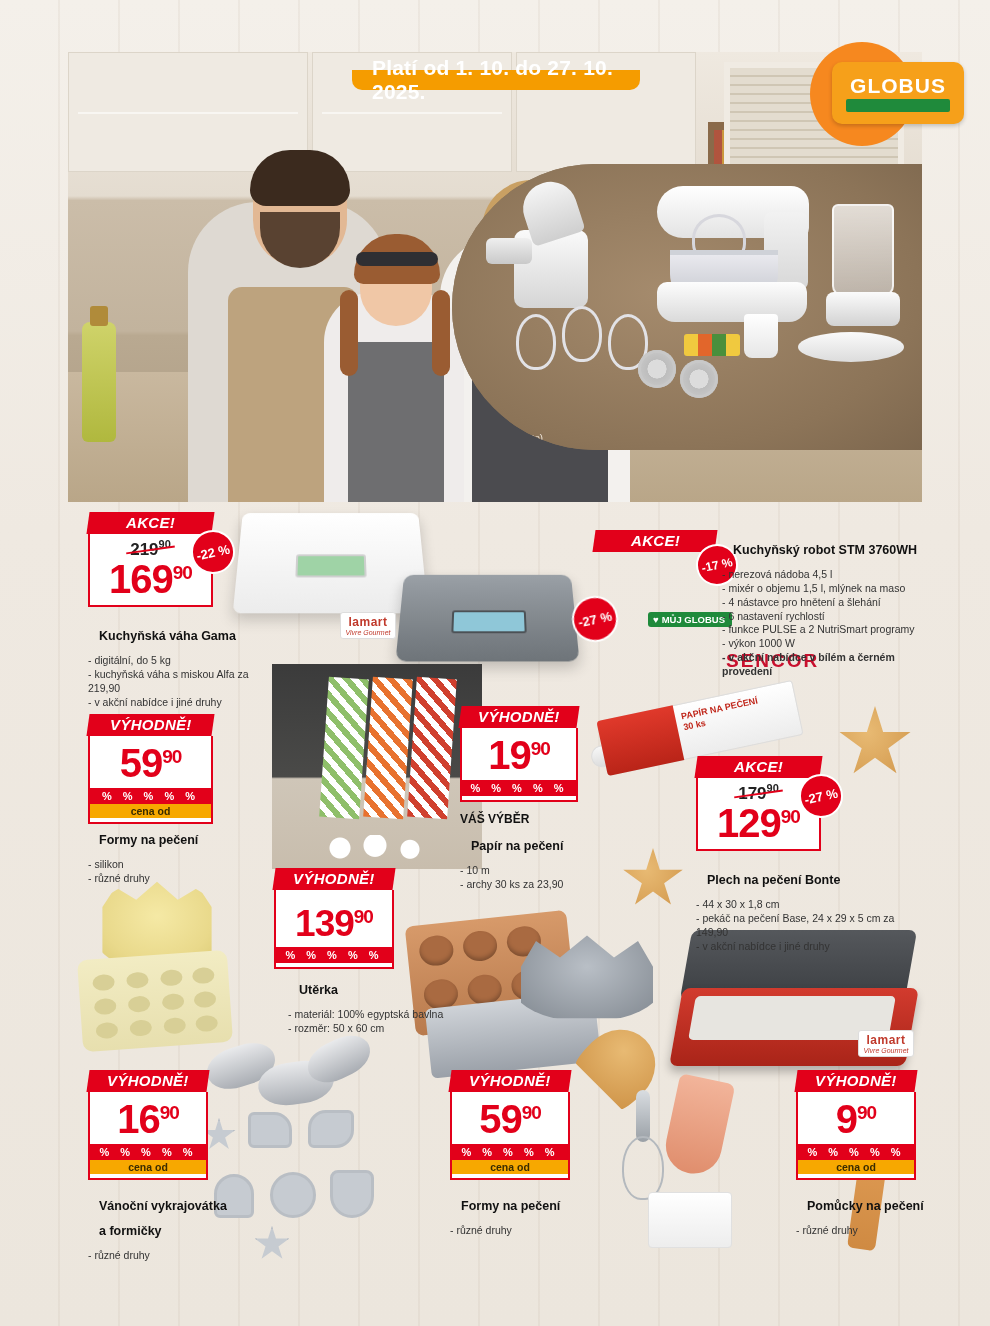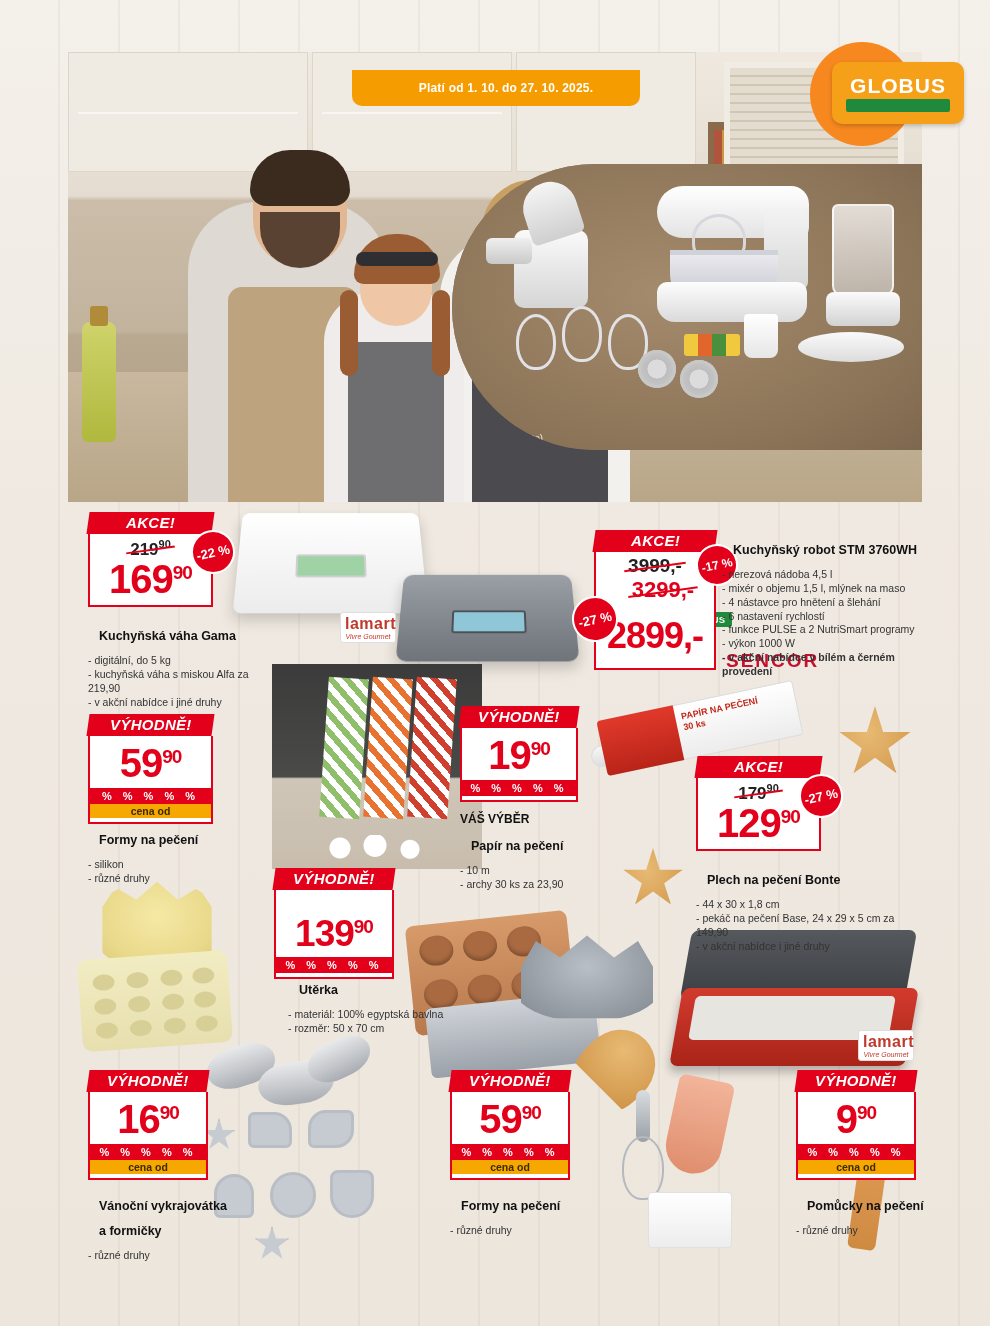--- a/index.html
+++ b/index.html
@@ -117,22 +117,22 @@
   .bl-jar { position:absolute; left:380px; top:40px; width:62px; height:92px; background:linear-gradient(180deg,rgba(255,255,255,.75),rgba(225,228,232,.55)); border:2px solid rgba(255,255,255,.8); border-radius:6px 6px 10px 10px;}
   .bl-base{ position:absolute; left:374px; top:128px; width:74px; height:34px; background:linear-gradient(180deg,#fbfbfb,#d2d2d2); border-radius:8px;}
   .beater { position:absolute; width:40px; height:56px; border:3px solid #e2e2e6; border-radius:50% 50% 45% 45%; }
   .disc { position:absolute; width:38px; height:38px; border-radius:50%; background:radial-gradient(circle,#dcdcdc 35%, #bdbdbd 36%, #cfcfcf 100%); box-shadow:inset 0 0 0 3px #c8c8c8;}
   .plate { position:absolute; left:346px; top:168px; width:106px; height:30px; background:linear-gradient(180deg,#fafafa,#dcdcdc); border-radius:50%;}
   .lego { position:absolute; left:232px; top:170px; width:56px; height:22px; background:linear-gradient(90deg,#f0c93f 0 14px,#e2662b 14px 28px,#4a8f3c 28px 42px,#f0c93f 42px 56px); border-radius:3px;}
   .cup   { position:absolute; left:292px; top:150px; width:34px; height:44px; background:linear-gradient(180deg,#fff,#e6e6e6); border-radius:4px 4px 8px 8px;}
 
   
   .validity {
-    position:absolute; left:352px; top:70px; width:288px; height:36px;
-    background:#f59c00; color:#fff; font-weight:bold; font-size:12px;
+    position:absolute; left:352px; top:70px; width:288px; height:20px;
+    background:#f59c00; color:#fff; font-weight:bold; font-size:21px;
     display:flex; align-items:center; justify-content:center;
     border-radius:0 0 10px 10px;
     letter-spacing:.2px;
     z-index:7;
     padding-left:20px;
   }
   .orange-blob {
     position:absolute; right:76px; top:42px; width:104px; height:104px;
     background:#f6881f; border-radius:50%; z-index:5;
   }
@@ -184,21 +184,21 @@
   .desc { position:absolute; z-index:4; }
   .desc h4 { margin:11px; font-size:12.5px; color:#111; font-weight:bold; }
   .desc ul { margin:2px 0 0; padding:0; list-style:none; }
   .desc li { font-size:10.5px; color:#333; line-height:1.32; }
   .desc li::before { content:"- "; }
 
   .lamart {
     position:absolute; background:#fff; border:1px solid #ddd; border-radius:3px;
     text-align:center; padding:2px 4px;
   }
-  .lamart .l1 { font-size:16px; font-weight:bold; color:#c0392b; letter-spacing:.5px;}
+  .lamart .l1 { font-size:12px; font-weight:bold; color:#c0392b; letter-spacing:.5px;}
   .lamart .l2 { font-size:7px; color:#c0392b; font-style:italic;}
 
   .sencor { position:absolute; color:#c8102e; font-weight:bold; font-size:19px; letter-spacing:2px; }
   .mujglobus {
     position:absolute; background:#1f8a3b; color:#fff; font-size:9.5px; font-weight:bold;
     padding:2px 7px 2px 5px; border-radius:3px; display:flex; align-items:center; gap:3px;
   }
   .vyber { position:absolute; font-size:12px; font-weight:bold; color:#111; }
 
   
@@ -387,25 +387,20 @@
     <h4>Kuchyňská váha Gama</h4>
     <ul>
       <li>digitální, do 5 kg</li>
       <li>kuchyňská váha s miskou Alfa za 219,90</li>
       <li>v akční nabídce i jiné druhy</li>
     </ul>
   </div>
 
   <div class="tagbox" style="left:594px; top:530px; width:122px;">
     <div class="hdr"><span>AKCE!</span></div>
-    <div class="pricebox" style="padding:3px 0 8px; height:118px;">
-      <div class="old" style="font-size:19px;">3999,-</div>
-      <div class="old" style="font-size:22px; color:#e2001a; margin-left:16px;">3299,-</div>
-      <div class="bigg" style="font-size:36px; margin-top:16px;">2899,-</div>
-    </div>
     <div class="pct" style="right:-22px; top:14px; width:42px; height:42px; font-size:12px;">-17 %</div>
     <div class="pct" style="left:-22px; top:66px; width:46px; height:46px; font-size:13px;">-27 %</div>
   </div>
   <div class="mujglobus" style="left:648px; top:612px;">
     <span>♥</span>
     <span>MŮJ GLOBUS</span>
   </div>
   <div class="sencor" style="left:726px; top:650px;">SENCOR</div>
 
   <div class="desc" style="left:722px; top:532px; width:210px;">
@@ -501,30 +496,30 @@
       <i style="left:82px;top:40px;"></i>
       <i style="left:114px;top:40px;"></i>
     <i style="left:14px;top:64px;"></i>
       <i style="left:48px;top:64px;"></i>
       <i style="left:82px;top:64px;"></i>
       <i style="left:114px;top:64px;"></i>
   </div>
 
   <div class="tagbox" style="left:274px; top:868px; width:120px;">
     <div class="hdr"><span>VÝHODNĚ!</span></div>
-    <div class="pricebox" style="padding:26px 0 4px;">
+    <div class="pricebox" style="padding:16px 0 4px;">
       <div class="bigg" style="font-size:37px;"><span>139</span><sup>90</sup></div>
       <div class="perc-strip" style="margin-top:6px;">%  %  %  %  %</div>
     </div>
   </div>
   <div class="desc" style="left:288px; top:972px; width:200px;">
     <h4>Utěrka</h4>
     <ul>
       <li>materiál: 100% egyptská bavlna</li>
-      <li>rozměr: 50 x 70 cm</li>
+      <li>rozměr: 50 x 60 cm</li>
     </ul>
   </div>
 
   <div class="muffin">
     <i style="left:12px;top:12px;"></i>
       <i style="left:56px;top:12px;"></i>
       <i style="left:100px;top:12px;"></i>
     <i style="left:12px;top:56px;"></i>
       <i style="left:56px;top:56px;"></i>
       <i style="left:100px;top:56px;"></i>

